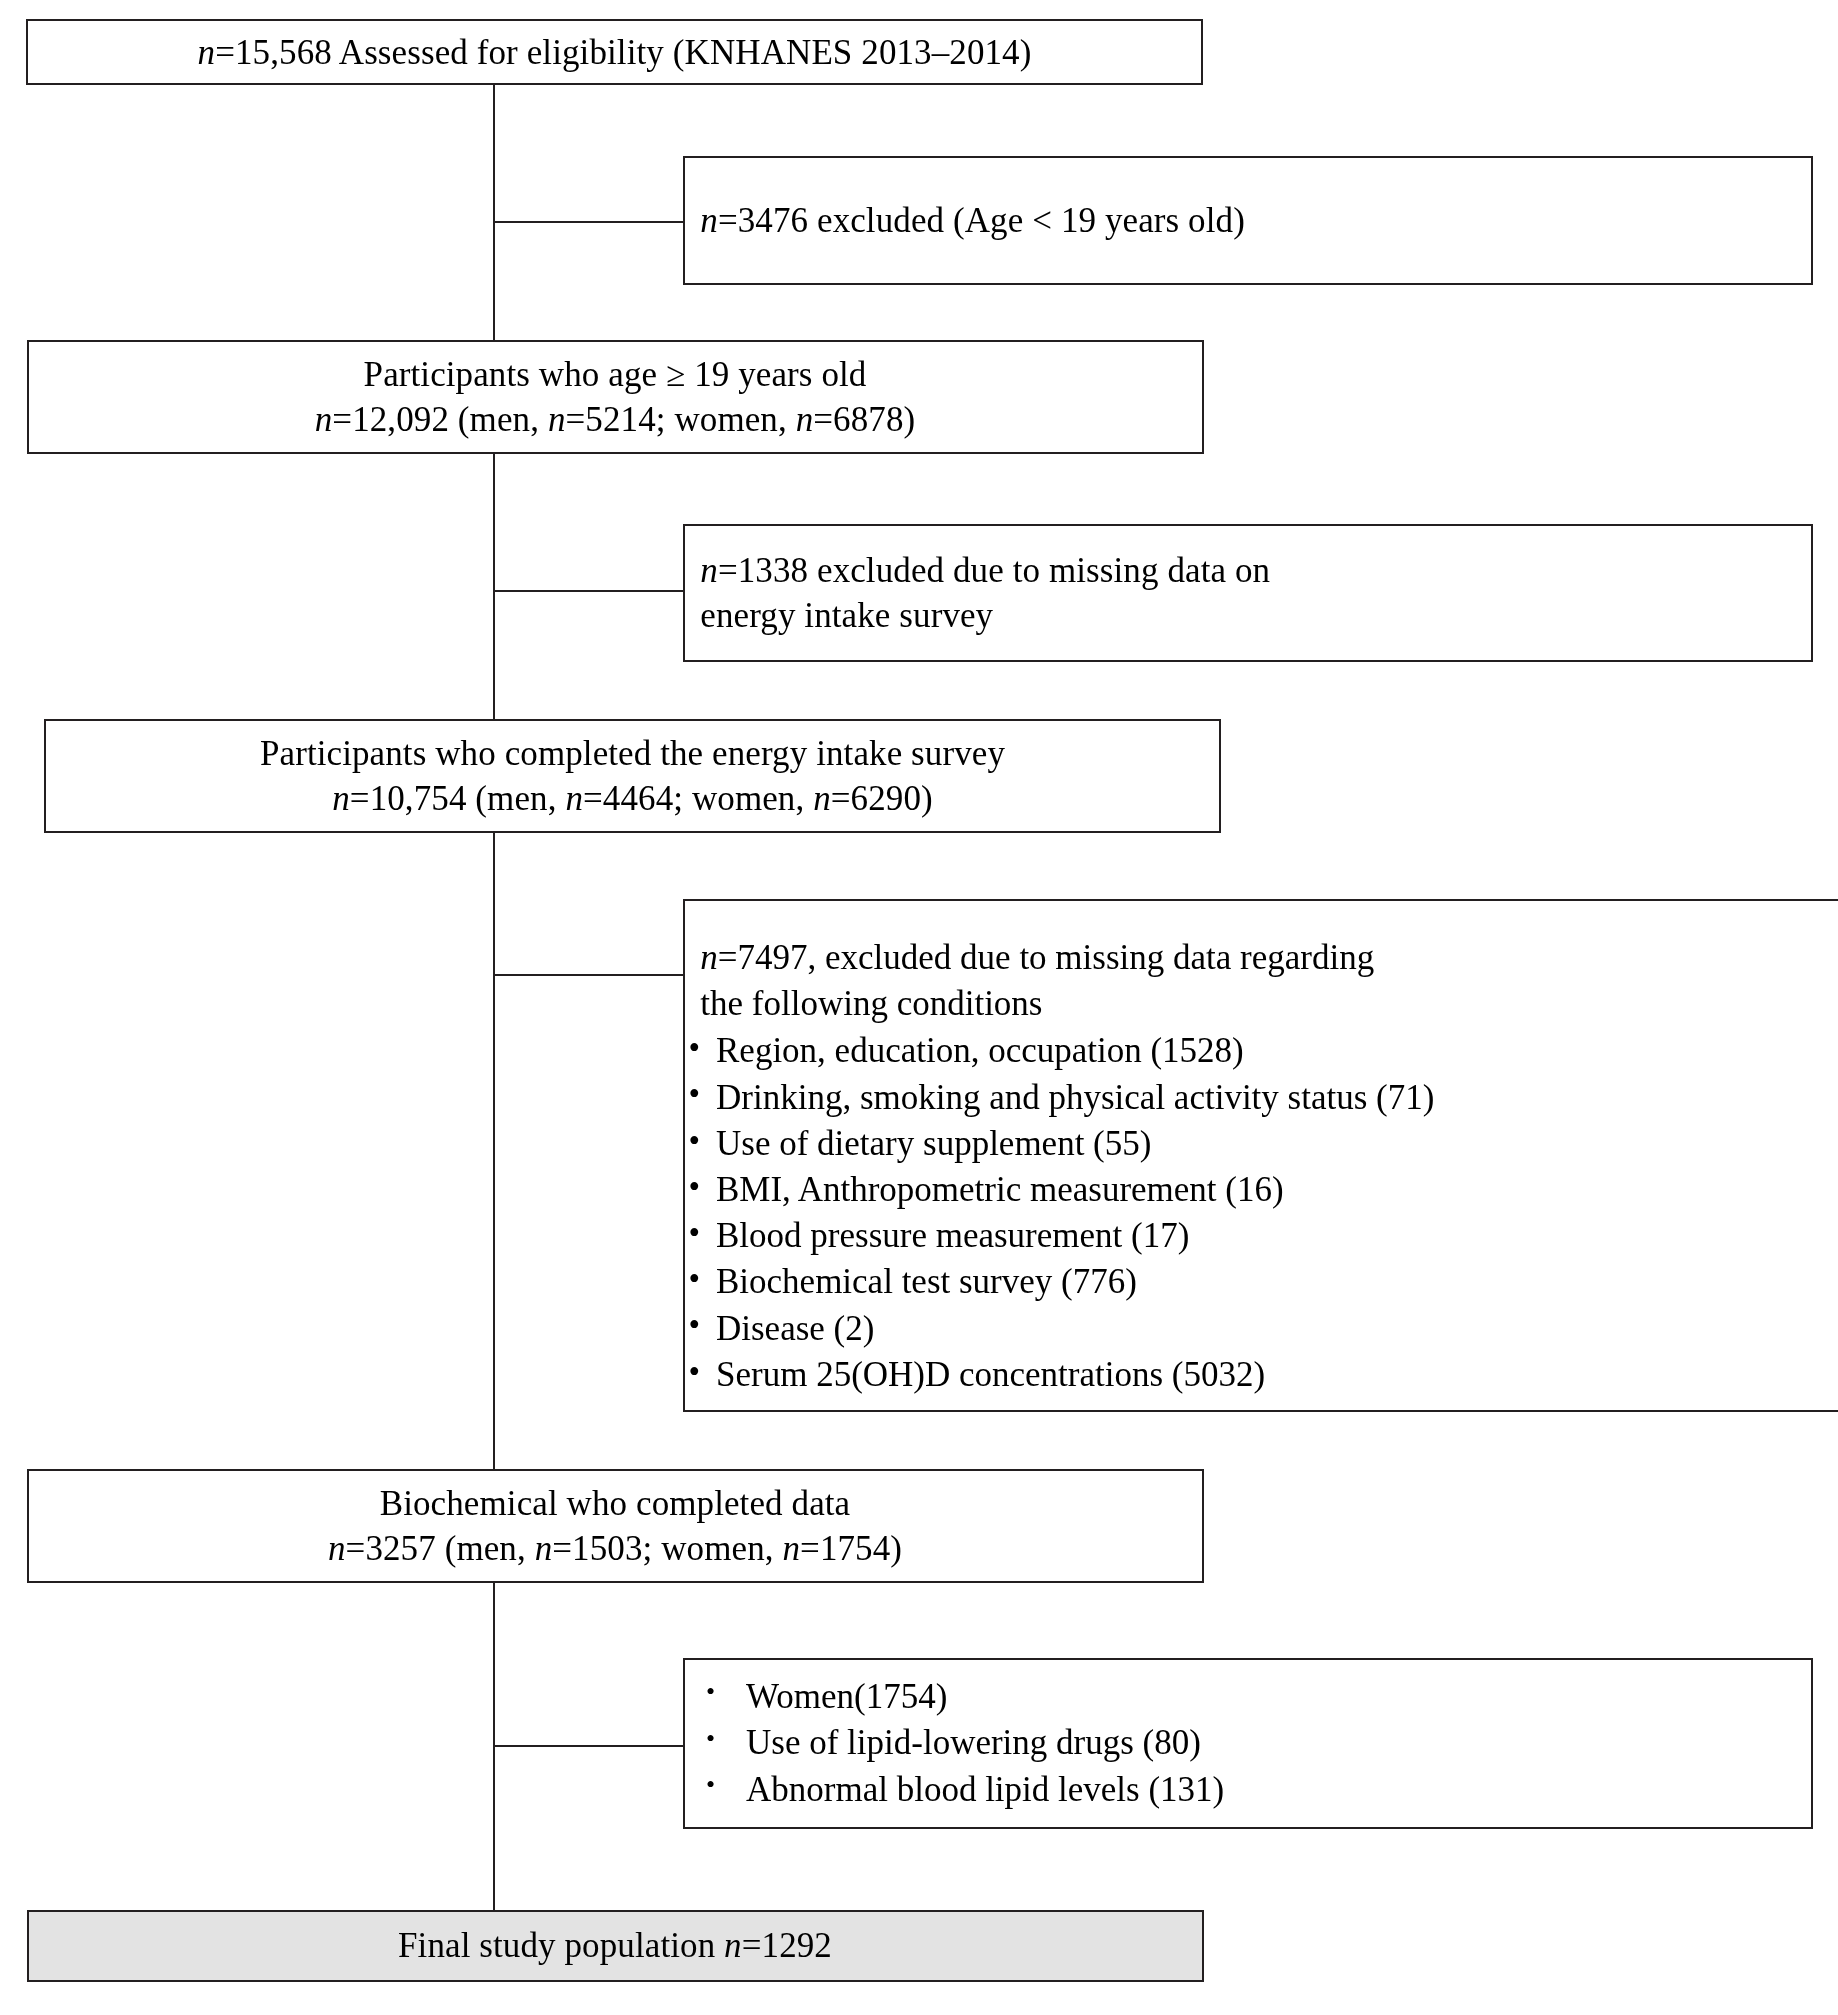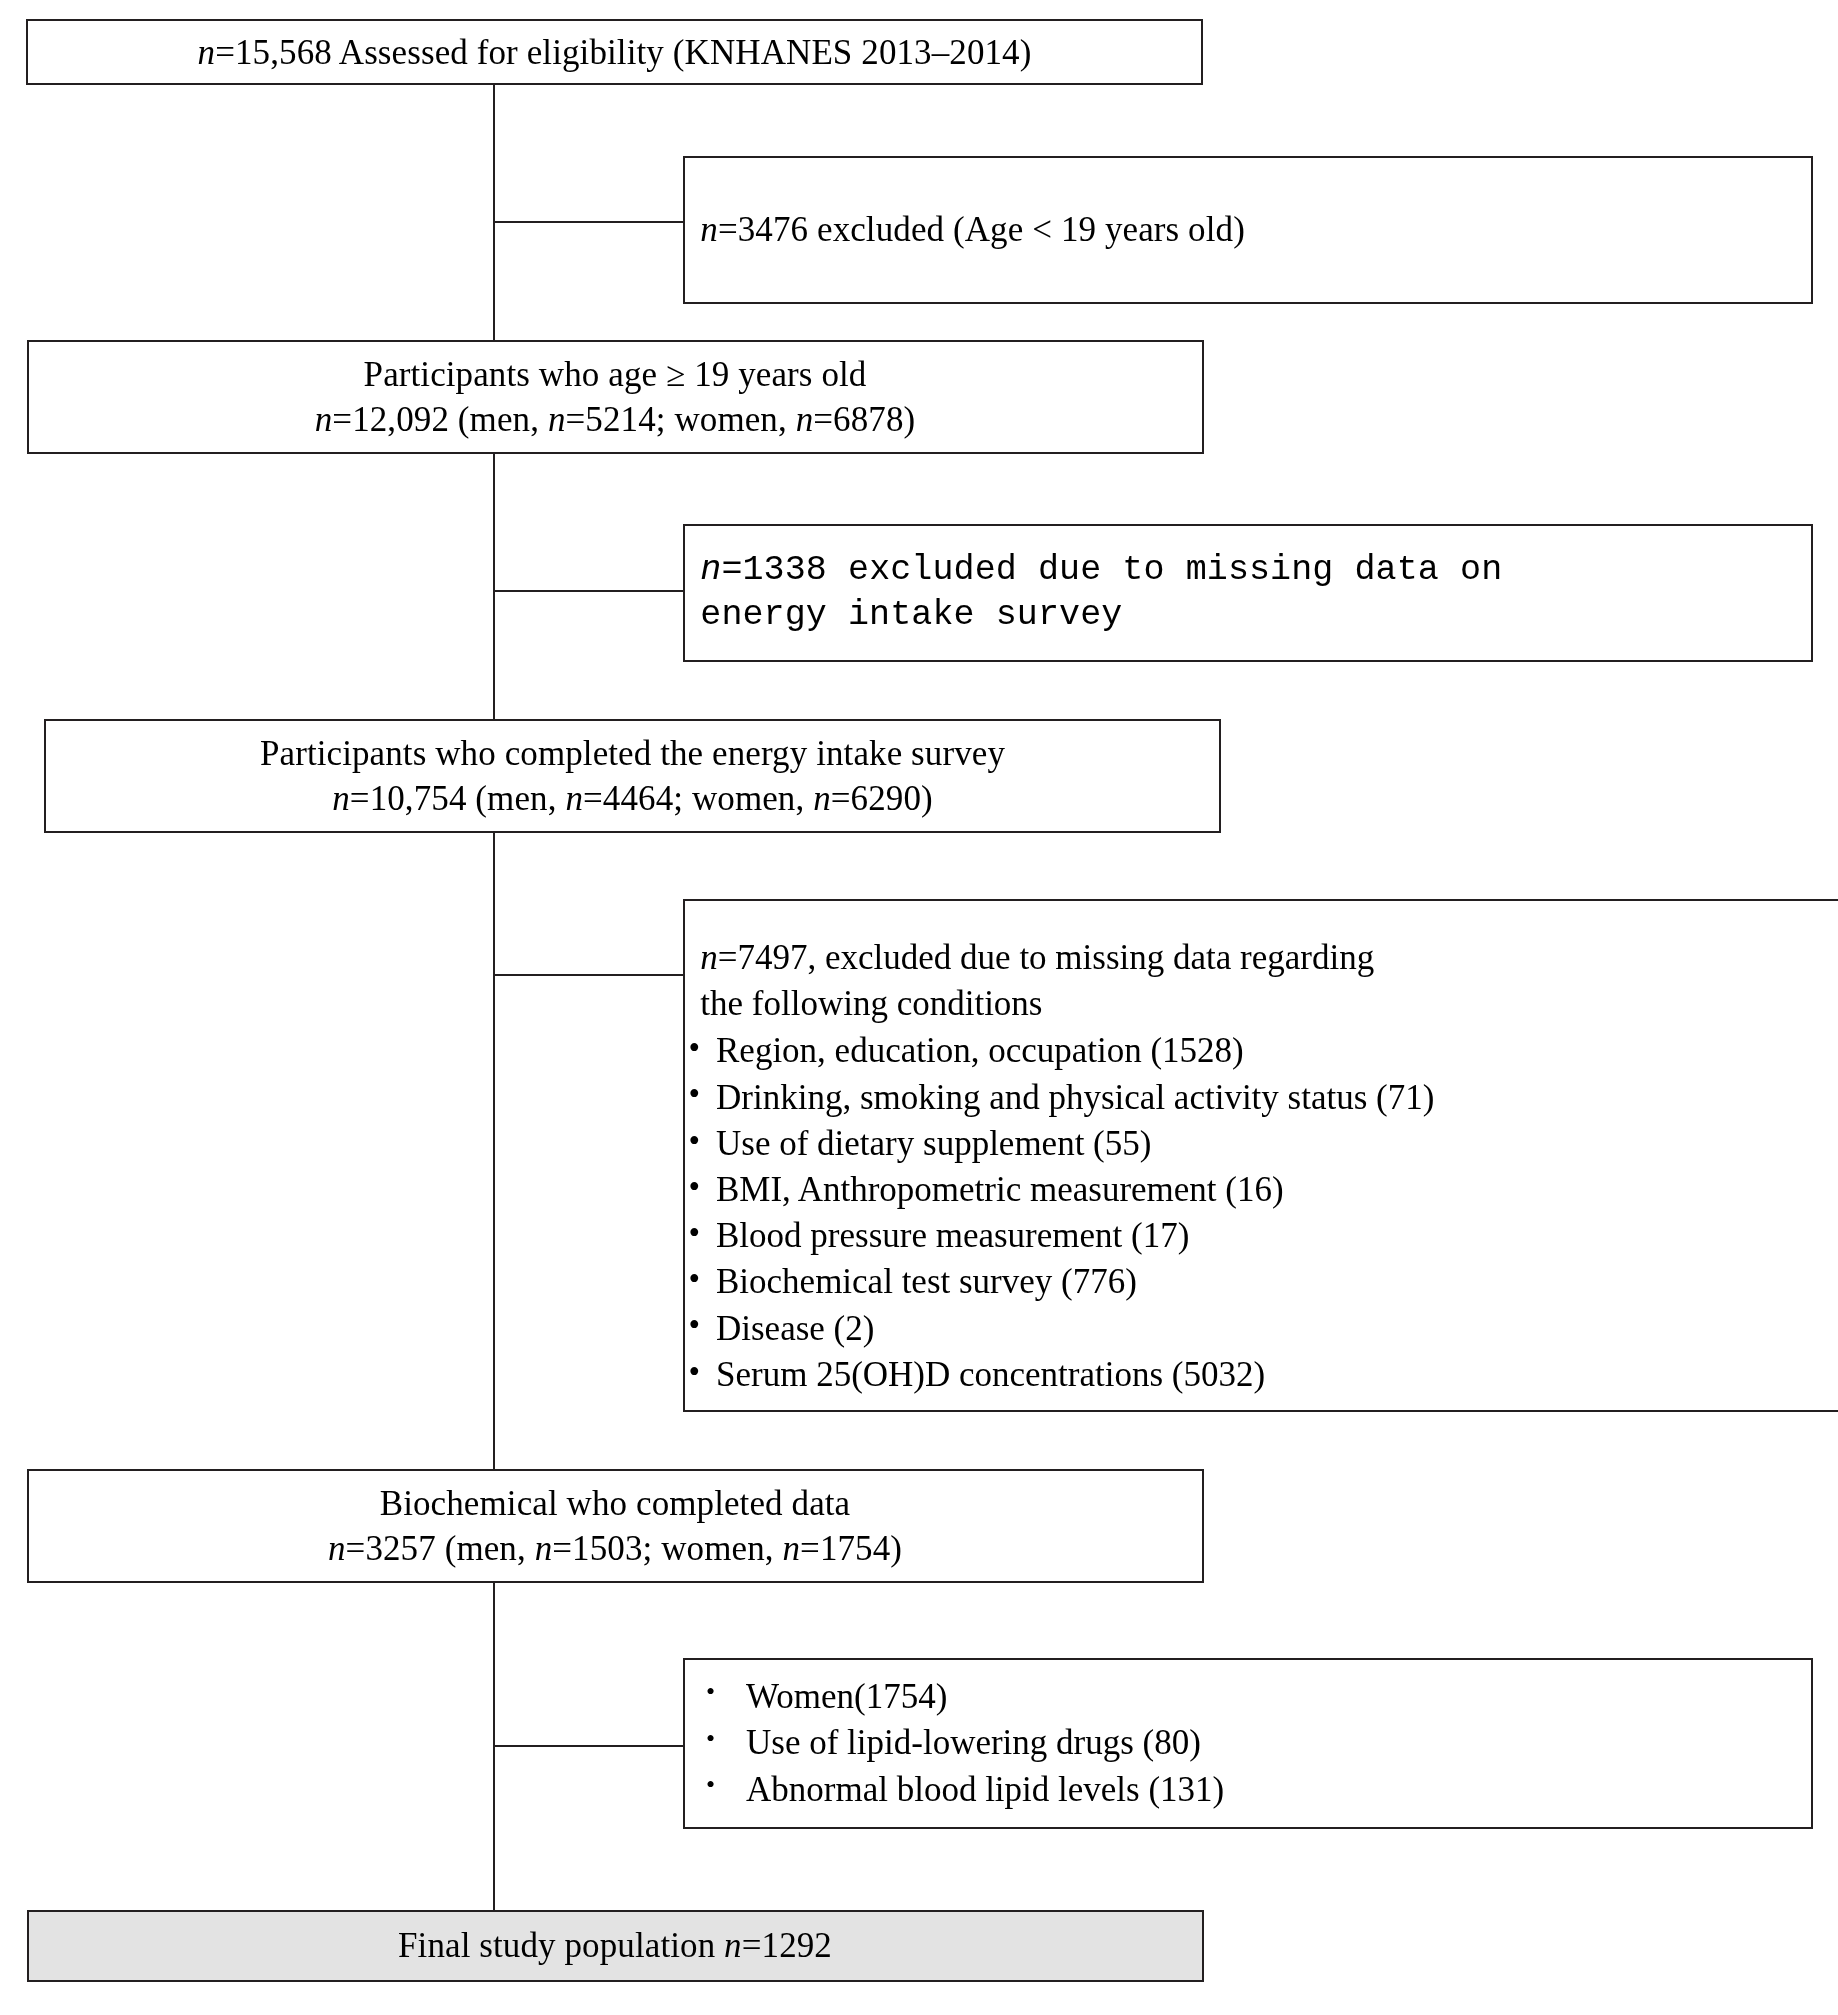--- a/index.html
+++ b/index.html
@@ -116,34 +116,34 @@
 
   <div class="vline" style="left:493px; top:1580px; height:330px;"></div>
   <div class="hline" style="left:493px; top:1745px; width:192px;"></div>
 
   <div class="box" style="left:26px; top:19.4px; width:1177px; height:66px;">
     <div class="line">
       <span class="ital">n</span><span>=15,568 Assessed for eligibility  (KNHANES 2013–2014)</span>
     </div>
   </div>
 
-  <div class="box" style="left:683px; top:156px; width:1130px; height:148px;">
+  <div class="box" style="left:683px; top:156px; width:1130px; height:129px;">
     <div class="line left excl-text">
       <span class="ital">n</span><span>=3476 excluded (Age &lt; 19 years old)</span>
     </div>
   </div>
 
   <div class="box" style="left:26.5px; top:340px; width:1177px; height:114px;">
     <div class="line">Participants who age ≥ 19 years old</div>
     <div class="line">
       <span class="ital">n</span><span>=12,092 (men, </span><span class="ital">n</span><span>=5214; women, </span><span class="ital">n</span><span>=6878)</span>
     </div>
   </div>
 
-  <div class="box" style="left:683px; top:524px; width:1130px; height:138px;font-family:Liberation Mono, monospace;">
+  <div class="box" style="left:683px; top:524px; width:1130px; height:138px;">
     <div class="line left excl-text">
       <span class="ital">n</span><span>=1338 excluded due to missing data on</span>
     </div>
     <div class="line left excl-text">energy intake survey</div>
   </div>
 
   <div class="box" style="left:44px; top:719px; width:1177px; height:114px;">
     <div class="line">Participants who completed the energy intake survey</div>
     <div class="line">
       <span class="ital">n</span><span>=10,754 (men, </span><span class="ital">n</span><span>=4464; women, </span><span class="ital">n</span><span>=6290)</span>

